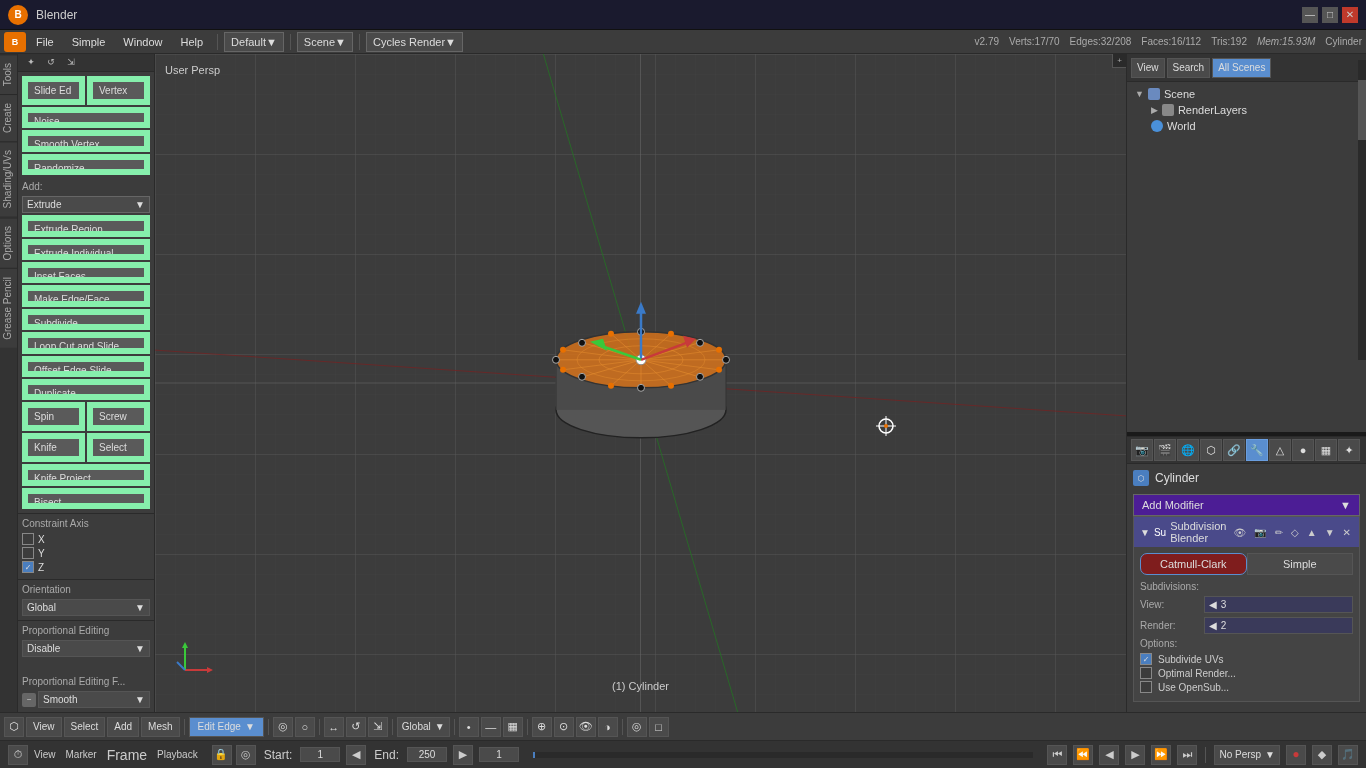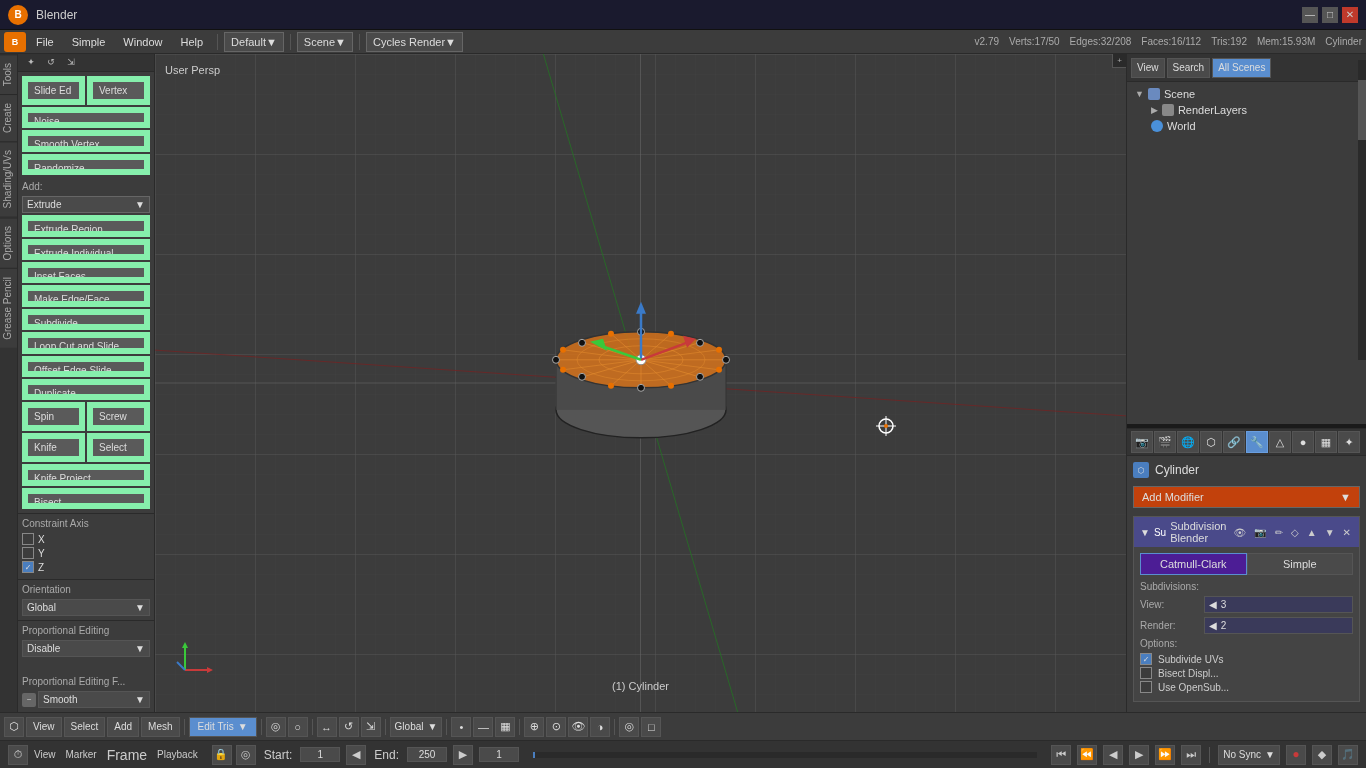--- a/index.html
+++ b/index.html
@@ -68,33 +68,33 @@
     
     .properties-bar { height: 28px; background: #333; display: flex; align-items: center; padding: 0 4px; gap: 1px; border-top: 1px solid #2a2a2a; border-bottom: 1px solid #2a2a2a; }
     .prop-icon { width: 22px; height: 22px; background: #4a4a4a; border: 1px solid #555; display: flex; align-items: center; justify-content: center; cursor: pointer; font-size: 11px; }
     .prop-icon.active { background: #5a8ecf; border-color: #6a9edf; }
 
     .modifier-panel { padding: 6px; }
     .modifier-header { display: flex; align-items: center; gap: 6px; margin-bottom: 8px; }
     .modifier-name { font-size: 12px; color: #ddd; }
     .modifier-icon { width: 16px; height: 16px; background: #4a7ebf; border-radius: 2px; display: flex; align-items: center; justify-content: center; font-size: 8px; }
     
-    .add-modifier-btn { width: 100%; background: #c2410c; border: 1px solid #666; color: #ddd; font-size: 11px; padding: 4px 8px; cursor: pointer; text-align: left; display: flex; align-items: center; justify-content: space-between; margin-bottom: 8px; }
+    .add-modifier-btn { width: 100%; background: #4c1d95; border: 1px solid #666; color: #ddd; font-size: 11px; padding: 4px 8px; cursor: pointer; text-align: left; display: flex; align-items: center; justify-content: space-between; }
     
     .modifier-block { background: #444; border: 1px solid #555; margin-bottom: 4px; }
     .modifier-block-header { background: #4a4a8a; display: flex; align-items: center; padding: 3px 6px; gap: 4px; }
     .mod-header-icon { font-size: 10px; }
     .mod-header-name { flex: 1; font-size: 11px; }
     .mod-header-btn { background: none; border: none; color: #ccc; cursor: pointer; font-size: 10px; padding: 0 2px; }
     .modifier-block-body { padding: 6px; }
     .mod-btn-row { display: flex; gap: 4px; margin-bottom: 6px; }
     .mod-btn { flex: 1; background: #5a5a5a; border: 1px solid #666; color: #ddd; font-size: 11px; padding: 4px; cursor: pointer; text-align: center; }
     .mod-tab-row { display: flex; margin-bottom: 6px; }
     .mod-tab { flex: 1; padding: 4px; text-align: center; font-size: 11px; cursor: pointer; border: 1px solid #555; }
-    .mod-tab.active { background: #4c1d95; border-color: #5a8ecf; }
+    .mod-tab.active { background: #7f1d1d; border-color: #5a8ecf; border-radius: 7px; }
     .mod-tab:not(.active) { background: #4a4a4a; }
     .mod-field-row { display: flex; align-items: center; gap: 4px; margin-bottom: 4px; }
     .mod-field-label { width: 60px; font-size: 10px; color: #aaa; }
     .mod-field-value { flex: 1; background: #3a3a5a; border: 1px solid #555; color: #ddd; font-size: 10px; padding: 2px 4px; display: flex; align-items: center; gap: 4px; }
     .mod-checkbox-row { display: flex; align-items: center; gap: 6px; margin-bottom: 2px; }
     .mod-checkbox { width: 12px; height: 12px; border: 1px solid #888; background: #3c3c3c; display: flex; align-items: center; justify-content: center; cursor: pointer; font-size: 8px; }
     .mod-checkbox.checked { background: #4a7ebf; }
     .mod-checkbox-label { font-size: 10px; color: #ccc; }
 
     
@@ -147,25 +147,25 @@
   <div class="menu-dropdown">
     <span>Scene</span>
     <span>▼</span>
   </div>
   <div class="menu-sep"></div>
   <div class="menu-dropdown">
     <span>Cycles Render</span>
     <span>▼</span>
   </div>
   <div style="margin-left: auto; font-size:10px; color:#aaa;">v2.79</div>
-  <span style="margin-left:8px; font-size:10px; color:#aaa;">Verts:17/50</span>
+  <span style="margin-left:8px; font-size:10px; color:#aaa;">Verts:17/70</span>
   <span style="margin-left:8px; font-size:10px; color:#aaa;">Edges:32/208</span>
   <span style="margin-left:8px; font-size:10px; color:#aaa;">Faces:16/112</span>
   <span style="margin-left:8px; font-size:10px; color:#aaa;">Tris:192</span>
-  <span style="margin-left:8px; font-size:10px; color:#aaa;">Mem:15.93M</span>
+  <span style="margin-left:8px; font-size:10px; color:#aaa;font-style:italic;">Mem:15.93M</span>
   <span style="margin-left:8px; font-size:10px; color:#aaa;">Cylinder</span>
 </div>
 
 <div id="main">
 
   <div id="left-panel" style="display:flex; flex-direction:row; width:155px;">
 
     <div class="side-tabs">
       <div class="side-tab">Tools</div>
       <div class="side-tab">Create</div>
@@ -466,21 +466,21 @@
           </div>
 
           <div style="font-size:10px; color:#aaa; margin-bottom:4px;">Options:</div>
 
           <div class="mod-checkbox-row">
             <div class="mod-checkbox checked">✓</div>
             <span class="mod-checkbox-label">Subdivide UVs</span>
           </div>
           <div class="mod-checkbox-row">
             <div class="mod-checkbox"></div>
-            <span class="mod-checkbox-label">Bisect Displ...</span>
+            <span class="mod-checkbox-label">Optimal Render...</span>
           </div>
           <div class="mod-checkbox-row">
             <div class="mod-checkbox"></div>
             <span class="mod-checkbox-label">Use OpenSub...</span>
           </div>
         </div>
       </div>
     </div>
 
     <div style="position:absolute; right:0; top:60px; width:8px; height:300px; background:#2a2a2a;">
@@ -491,21 +491,21 @@
 
 <div id="viewport-toolbar">
   <div class="vp-icon-btn">⬡</div>
 
   <div class="vp-btn">View</div>
   <div class="vp-btn">Select</div>
   <div class="vp-btn">Add</div>
   <div class="vp-btn">Mesh</div>
   <div class="vp-sep"></div>
   <div class="vp-mode-btn active">
-    <span>Edit Tris</span>
+    <span>Edit Edge</span>
     <span>▼</span>
   </div>
   <div class="vp-sep"></div>
 
   <div class="vp-icon-btn">◎</div>
   <div class="vp-icon-btn">○</div>
   <div class="vp-sep"></div>
   <div class="vp-icon-btn">↔</div>
   <div class="vp-icon-btn">↺</div>
   <div class="vp-icon-btn">⇲</div>
@@ -552,19 +552,19 @@
   </div>
 
   <div class="vp-icon-btn">⏮</div>
   <div class="vp-icon-btn">⏪</div>
   <div class="vp-icon-btn">◀</div>
   <div class="vp-icon-btn">▶</div>
   <div class="vp-icon-btn">⏩</div>
   <div class="vp-icon-btn">⏭</div>
   <div class="vp-sep"></div>
   <div class="vp-select">
-    <span>No Sync</span>
+    <span>No Persp</span>
     <span>▼</span>
   </div>
   <div class="vp-icon-btn" style="color:#c83a3a;">⏺</div>
   <div class="vp-icon-btn">◆</div>
   <div class="vp-icon-btn">🎵</div>
 </div>
 
 </body></html>

